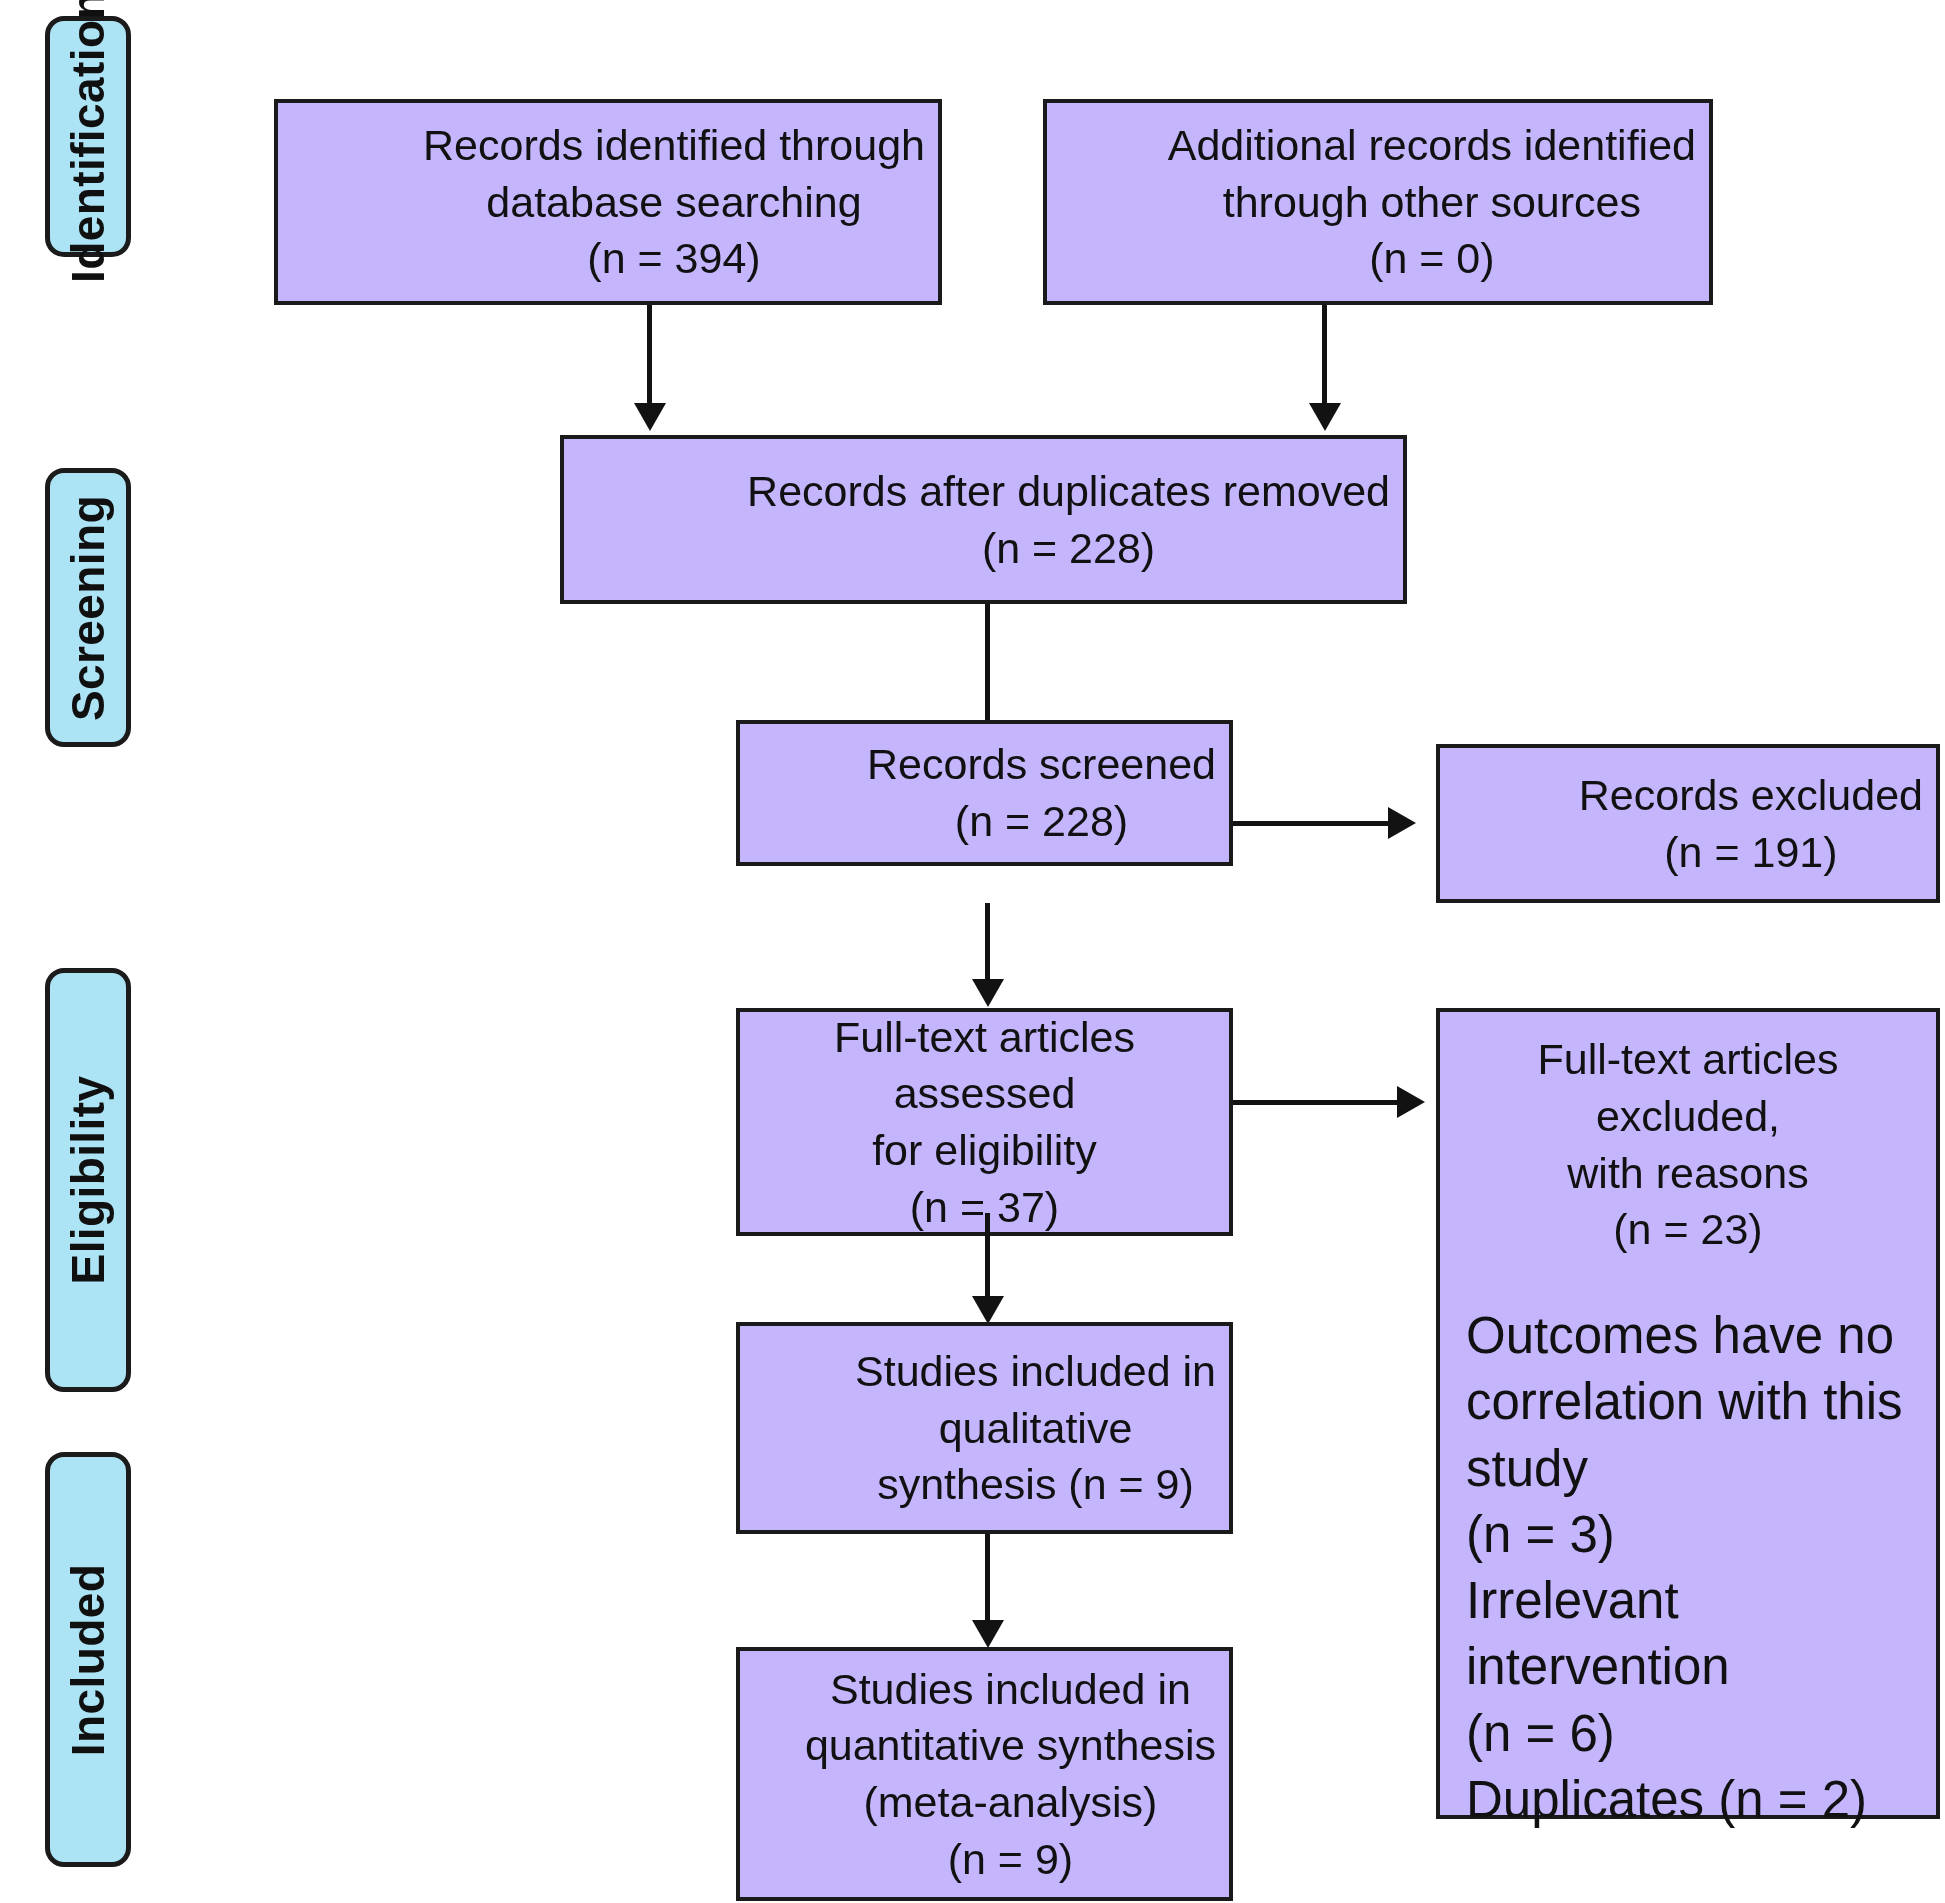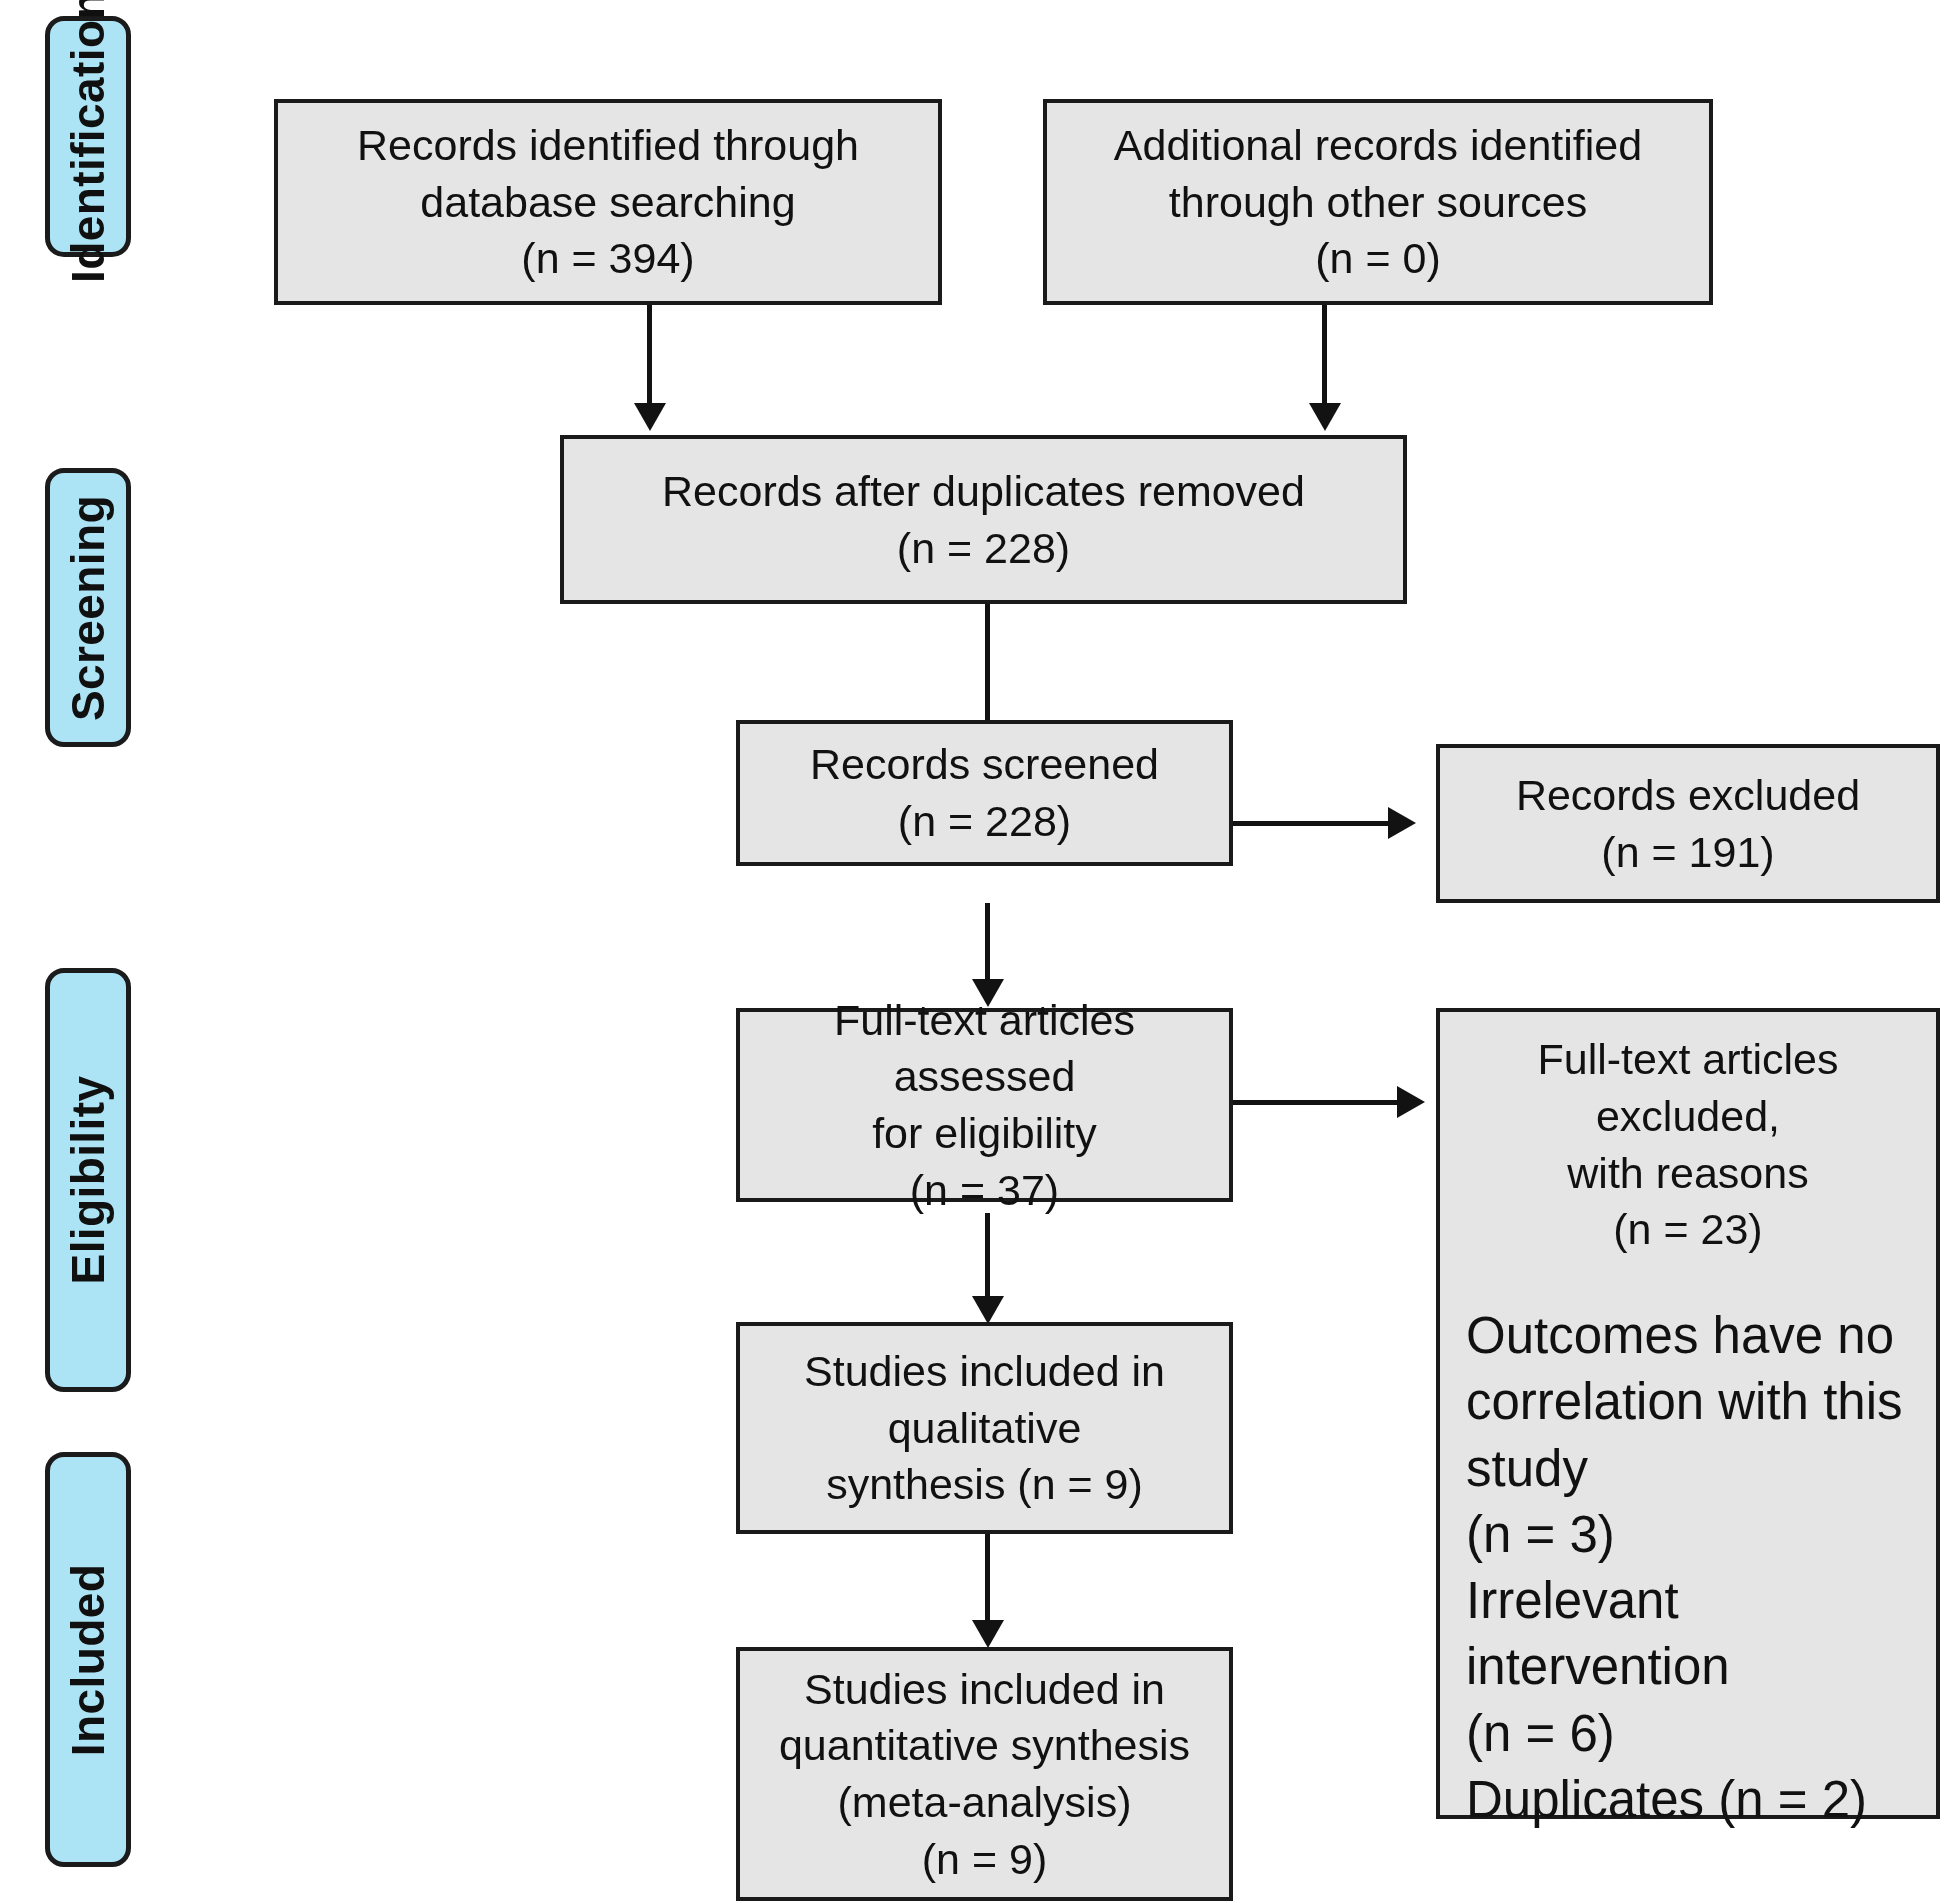--- a/index.html
+++ b/index.html
@@ -37,26 +37,26 @@
     font-size: 46px;
     font-weight: bold;
     letter-spacing: 0.4px;
     color: #101010;
     line-height: 1;
   }
 
   
   .pbox {
     position: absolute;
-    background: #e5e5e5;
+    background: #c4b5fd;
     border: 4.4px solid #1a1a1a;
     box-sizing: border-box;
     display: flex;
     flex-direction: column;
-    align-items: center;
+    align-items: flex-end;
     justify-content: center;
     padding: 18px 13px;
   }
   .pbox .ptext {
     text-align: center;
     font-size: 43px;
     line-height: 1.32;
     color: #111111;
     white-space: pre-line;
   }
@@ -158,21 +158,21 @@
   <div class="arrow-right" style="left:1388px; top:807px;"></div>
 
   <div class="pbox" style="left:1436px; top:744px; width:504px; height:159px;">
     <div class="ptext">Records excluded
 (n = 191)</div>
   </div>
 
   <div class="vline" style="left:985px; top:903px; height:79px;"></div>
   <div class="arrow-down" style="left:972px; top:979px;"></div>
 
-  <div class="pbox" style="left:736px; top:1008px; width:497px; height:194px;">
+  <div class="pbox" style="left:736px; top:1008px; width:497px; height:228px;">
     <div class="ptext">Full-text articles assessed
 for eligibility
 (n = 37)</div>
   </div>
 
   <div class="hline" style="left:1233px; top:1100px; width:168px;"></div>
   <div class="arrow-right" style="left:1397px; top:1086px;"></div>
 
   <div class="pbox align-top" style="left:1436px; top:1008px; width:504px; height:811px;">
     <div class="ptext">Full-text articles excluded,

